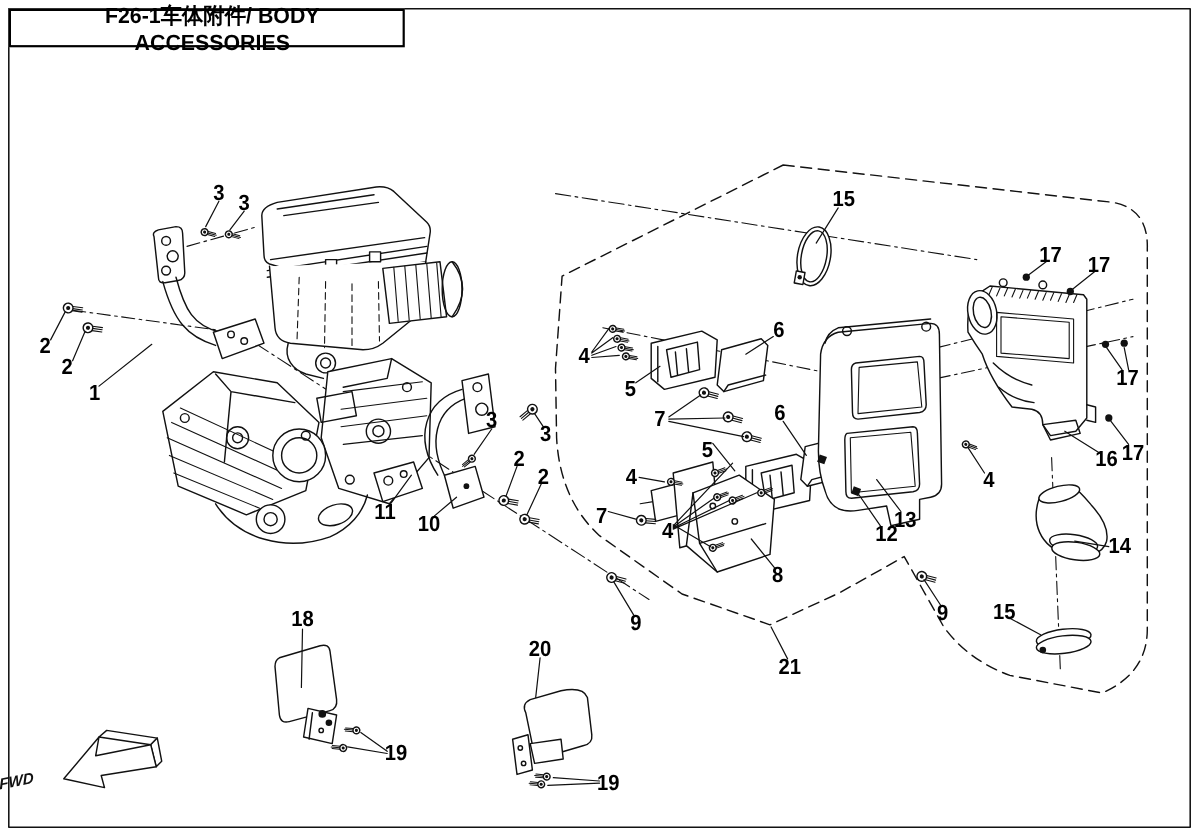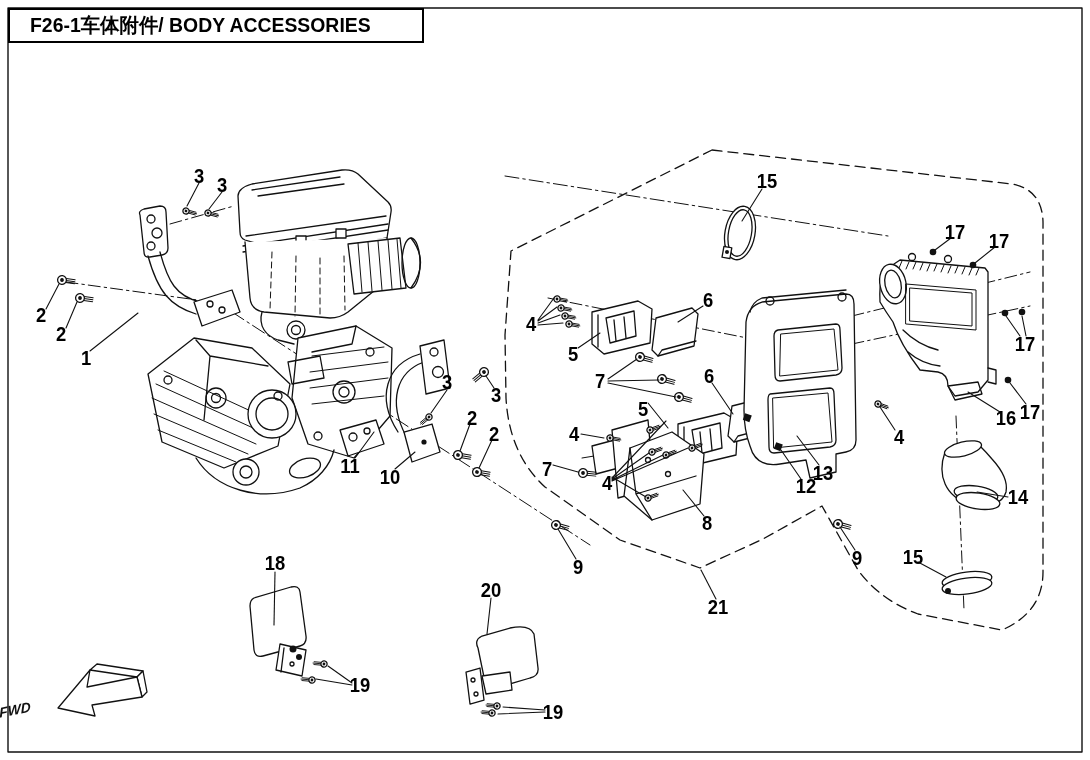--- a/index.html
+++ b/index.html
@@ -1,20 +1,20 @@
 <!DOCTYPE html>
 <html><head>
 <meta charset="utf-8">
 <style>
   html,body{margin:0;padding:0;background:#fff;}
   .page{position:relative;width:1090px;height:760px;background:#fff;overflow:hidden;
         font-family:"Liberation Sans","DejaVu Sans",sans-serif;}
   .diagram-svg{position:absolute;left:0;top:0;width:1090px;height:760px;}
-  .title-box{position:absolute;left:8px;top:8px;width:416px;height:35px;border:2px solid #000;
-             background:#fff;display:flex;align-items:center;padding-left:20px;box-sizing:border-box;z-index:5;}
+  .title-box{position:absolute;left:8px;top:8px;width:360px;height:35px;border:2px solid #000;
+             background:#fff;display:flex;align-items:center;padding-left:20px;box-sizing:border-box;z-index:5;text-align:center;}
   .title-box span{font-weight:700;font-size:20px;color:#000;letter-spacing:0px;transform:scaleX(.97);transform-origin:left;}
   #callout-layer{position:absolute;left:0;top:0;width:100%;height:100%;z-index:4;pointer-events:none;}
   .callout{position:absolute;transform:translate(-50%,-50%) scaleX(.92);font-weight:700;font-size:20px;
            color:#000;line-height:1;white-space:nowrap;}
   svg *{vector-effect:none;}
 </style>
 </head>
 <body>
 
 <div class="page">

